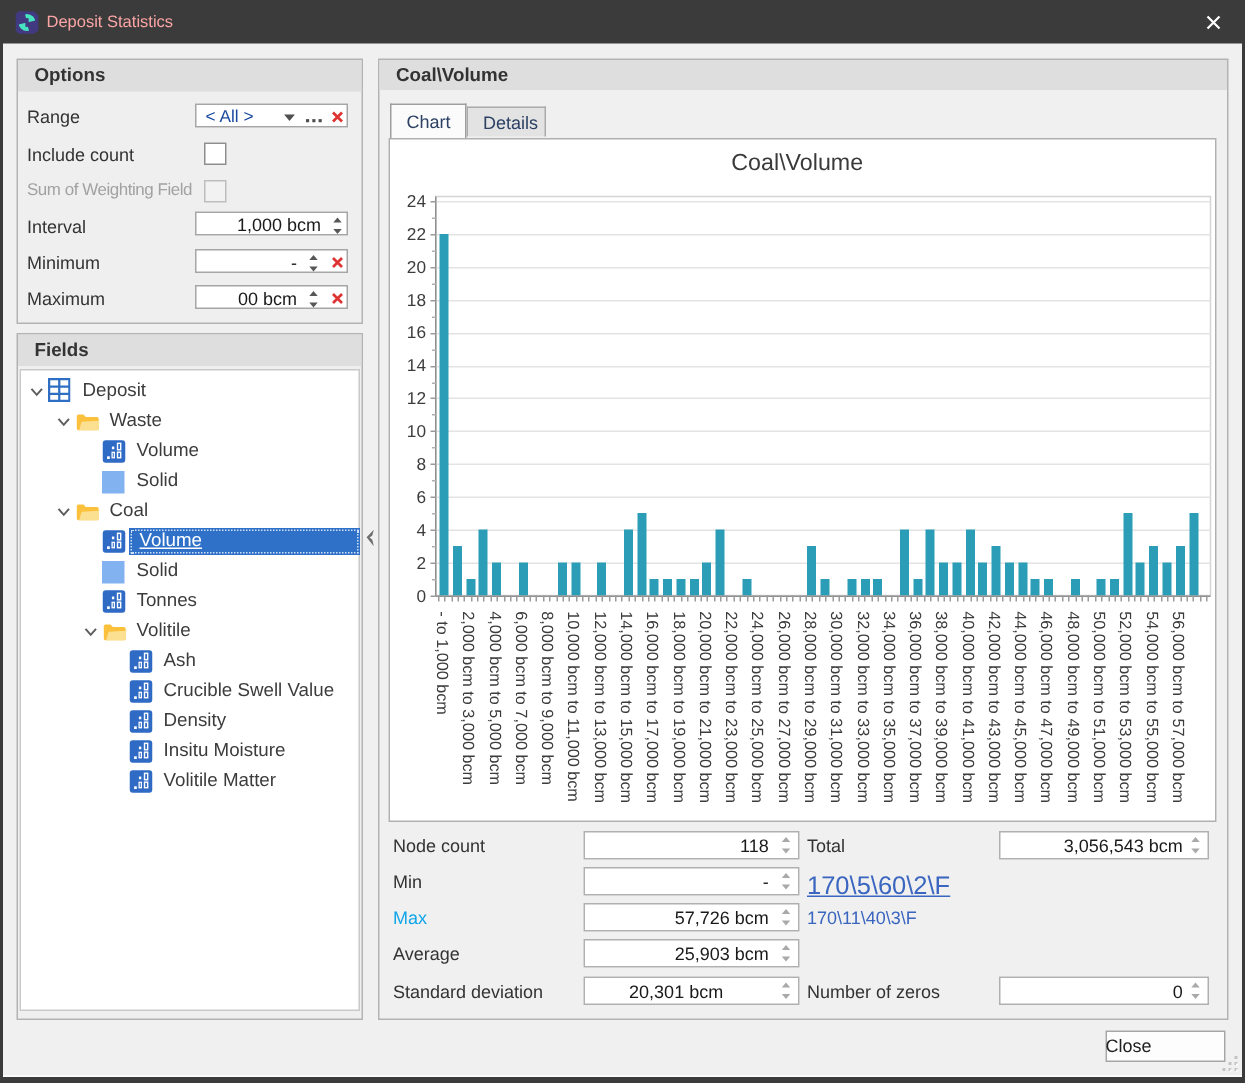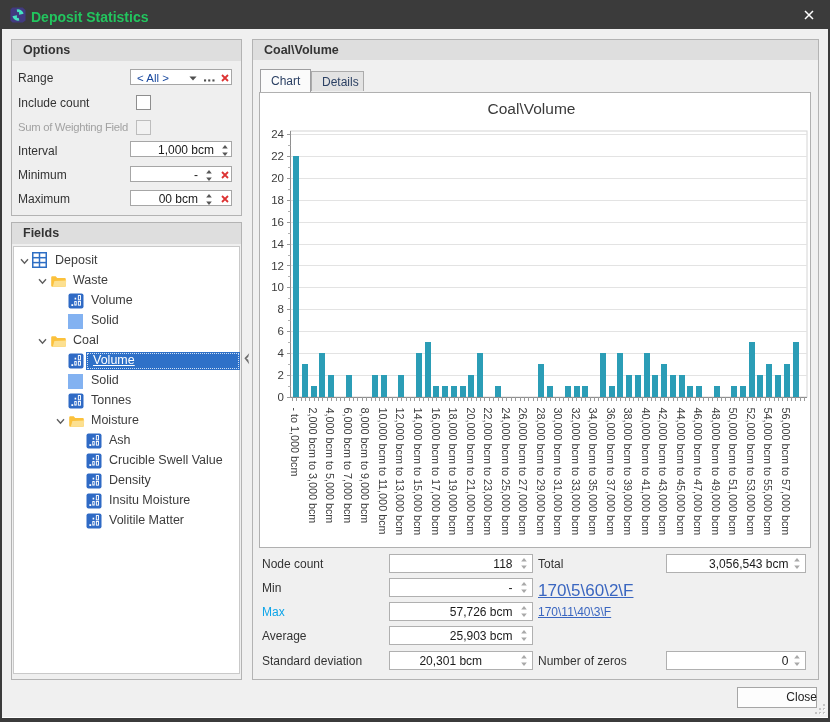--- a/index.html
+++ b/index.html
@@ -9,21 +9,21 @@
 
   <div style="position:absolute;left:2px;top:29px;width:826px;height:689px;background:#f0f0f0;border-bottom:1px solid #fff"></div>
 
   <svg style="position:absolute;left:9.5px;top:6.5px" width="16" height="16" viewBox="0 0 16 16">
       <path d="M2.5 0.5 h10.2 l2.8 2.8 v10.2 l-2.8 2.0 h-10.2 l-2.0 -2.0 v-11.0 z" fill="#423a80"></path>
       <circle cx="8" cy="8" r="5.7" fill="#46e4c1"></circle>
       <path d="M8 8 L6.3 1.0 A7.2 7.2 0 0 0 1.0 9.6 Z" fill="#423a80"></path>
       <path d="M8 8 L9.7 15.0 A7.2 7.2 0 0 0 15.0 6.4 Z" fill="#423a80"></path>
       <rect x="6.93" y="5.1" width="2.14" height="5.8" fill="#423a80"></rect>
     </svg>
-  <div style="position:absolute;left:31px;top:8.5px;font-size:14px;font-weight:bold;color:#22c55e">Deposit Statistics</div>
+  <div style="position:absolute;left:31px;top:8.5px;font-size:11px;font-weight:normal;color:#fca5a5">Deposit Statistics</div>
   <svg style="position:absolute;left:804px;top:10px" width="10" height="10" viewBox="0 0 10 10">
       <path d="M1 1 L9 9 M9 1 L1 9" stroke="#fff" stroke-width="1.5"></path>
     </svg>
 
   <div style="position:absolute;left:11px;top:39px;width:230.5px;height:177px;border:1px solid #b3b3b3;background:#efefef"></div>
   <div style="position:absolute;left:12px;top:40px;width:228.5px;height:21px;background:#dedede"></div>
   <div style="position:absolute;left:23px;top:43px;font-size:12.5px;font-weight:bold;color:#333">Options</div>
   <div style="position:absolute;left:18px;top:71px;font-size:12px;color:#333">Range</div>
 <div style="position:absolute;left:130px;top:69px;width:101.5px;height:16px;background:#fff;border:1px solid #a6a6a6"></div>
 <div style="position:absolute;left:137px;top:71.5px;font-size:11.5px;color:#17479e">&lt; All &gt;</div>
@@ -134,21 +134,21 @@
       <rect x="10.35" y="8.45" width="2.1" height="3.7" fill="none" stroke="#fff" stroke-width="0.95"></rect>
     </svg>
 <div style="position:absolute;left:91px;top:393px;font-size:12.5px;color:#3c3c3c">Tonnes</div>
 <svg style="position:absolute;left:55.5px;top:417.5px" width="9" height="7" viewBox="0 0 9 7">
       <path d="M1 1.2 L4.5 5.2 L8 1.2" fill="none" stroke="#5f5f5f" stroke-width="1.35"></path>
     </svg>
 <svg style="position:absolute;left:68px;top:414px" width="17" height="14" viewBox="0 0 17 14">
       <path d="M1.2 3.4 a1.1 1.1 0 0 1 1.1 -1.1 h3.4 l1.5 1.7 h7.5 a1.1 1.1 0 0 1 1.1 1.1 v6.6 a1.1 1.1 0 0 1 -1.1 1.1 h-12.4 a1.1 1.1 0 0 1 -1.1 -1.1 z" fill="#fbc13c"></path>
       <path d="M2.75 12.8 L4.4 7.1 L16.2 6.55 L15.7 12.8 Z" fill="#fce091"></path>
     </svg>
-<div style="position:absolute;left:91px;top:413px;font-size:12.5px;color:#3c3c3c">Moisture</div>
+<div style="position:absolute;left:91px;top:413px;font-size:12.5px;color:#3c3c3c">Volitile</div>
 <svg style="position:absolute;left:86px;top:433px" width="16" height="16" viewBox="0 0 16 16">
       <rect x="0.5" y="0.5" width="15" height="15" rx="2" fill="#2f6ac5"></rect>
       <rect x="6.6" y="4.7" width="1.6" height="1.8" fill="#fff"></rect>
       <rect x="10.35" y="2.55" width="2.1" height="4.3" fill="none" stroke="#fff" stroke-width="0.95"></rect>
       <rect x="3.4" y="11.2" width="1.8" height="1.8" fill="#fff"></rect>
       <rect x="6.75" y="8.55" width="1.5" height="3.6" fill="none" stroke="#fff" stroke-width="0.85"></rect>
       <rect x="10.35" y="8.45" width="2.1" height="3.7" fill="none" stroke="#fff" stroke-width="0.95"></rect>
     </svg>
 <div style="position:absolute;left:109px;top:433px;font-size:12.5px;color:#3c3c3c">Ash</div>
 <svg style="position:absolute;left:86px;top:453px" width="16" height="16" viewBox="0 0 16 16">
@@ -488,31 +488,31 @@
       <path d="M1.2 8.6 L6.8 8.6 L4 12 Z" fill="#a9a9a9"></path>
     </svg>
 <div style="position:absolute;left:538px;top:556.5px;font-size:12px;color:#333">Total</div>
 <div style="position:absolute;left:666px;top:553.5px;width:139.5px;height:19px;background:#fff;border:1px solid #b0b0b0;"></div>
     <div style="position:absolute;left:666px;top:556.5px;width:122.5px;text-align:right;font-size:12px;color:#1a1a1a">3,056,543 bcm</div>
     <svg style="position:absolute;left:792.5px;top:556.5px" width="8" height="13" viewBox="0 0 8 13">
       <path d="M4 1 L6.8 4.4 L1.2 4.4 Z" fill="#a9a9a9"></path>
       <path d="M1.2 8.6 L6.8 8.6 L4 12 Z" fill="#a9a9a9"></path>
     </svg>
 <div style="position:absolute;left:538px;top:580.8px;font-size:17px;color:#3a66c0;text-decoration:underline">170\5\60\2\F</div>
-<div style="position:absolute;left:538px;top:605.1px;font-size:12px;color:#3a66c0;text-decoration:underline">170\11\40\3\F</div>
+<div style="position:absolute;left:538px;top:605.1px;font-size:12px;color:#3a66c0;">170\11\40\3\F</div>
 <div style="position:absolute;left:538px;top:653.7px;font-size:12px;color:#333">Number of zeros</div>
 <div style="position:absolute;left:666px;top:650.7px;width:139.5px;height:19px;background:#fff;border:1px solid #b0b0b0;"></div>
     <div style="position:absolute;left:666px;top:653.7px;width:122.5px;text-align:right;font-size:12px;color:#1a1a1a">0</div>
     <svg style="position:absolute;left:792.5px;top:653.7px" width="8" height="13" viewBox="0 0 8 13">
       <path d="M4 1 L6.8 4.4 L1.2 4.4 Z" fill="#a9a9a9"></path>
       <path d="M1.2 8.6 L6.8 8.6 L4 12 Z" fill="#a9a9a9"></path>
     </svg>
 
   <div style="position:absolute;left:737px;top:687px;width:80px;height:21px;background:#fdfdfd;border:1px solid #a6a6a6"></div>
-  <div style="position:absolute;left:737px;top:690px;width:80px;text-align:right;font-size:12px;color:#222">Close</div>
+  <div style="position:absolute;left:737px;top:690px;width:80px;text-align:left;font-size:12px;color:#222">Close</div>
   <svg style="position:absolute;left:812px;top:701px" width="15" height="15" viewBox="0 0 15 15">
     <g fill="#c3c3c3">
         <rect x="11" y="11" width="2" height="2"></rect>
         <rect x="11" y="7" width="2" height="2"></rect>
         <rect x="7" y="11" width="2" height="2"></rect>
         <rect x="11" y="3" width="2" height="2"></rect>
         <rect x="3" y="11" width="2" height="2"></rect>
         <rect x="7" y="7" width="2" height="2"></rect>
       </g>
     <g fill="#fdfdfd">

